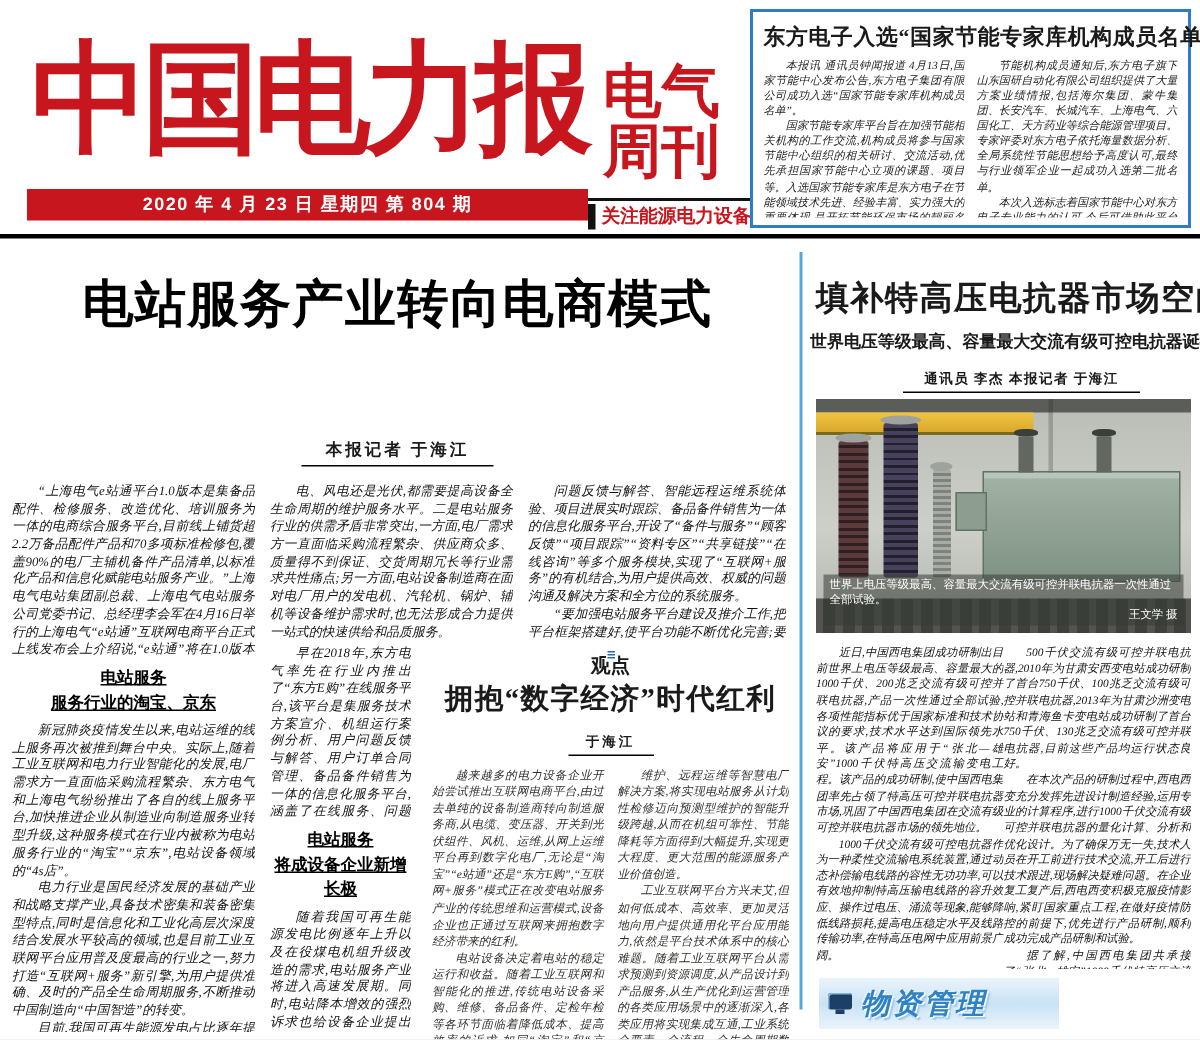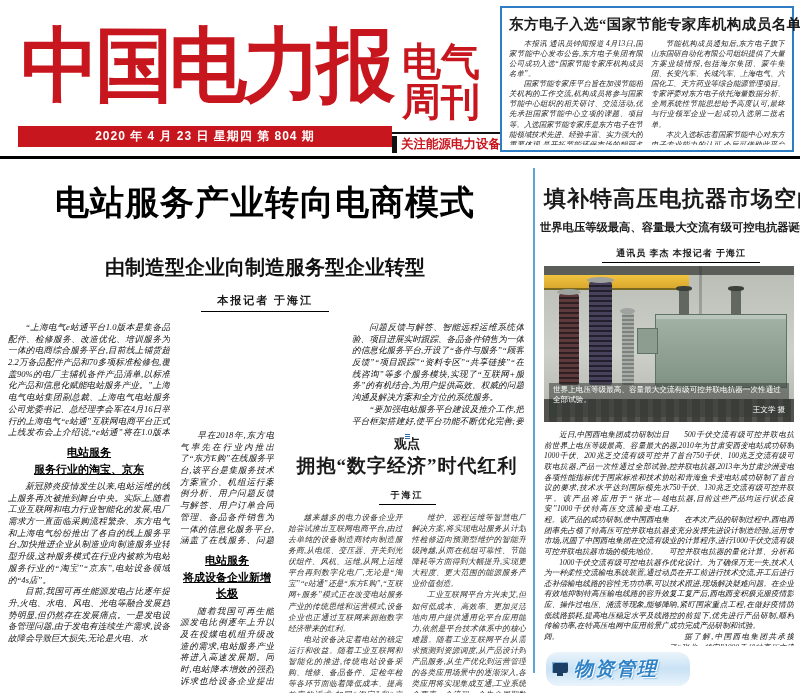--- a/index.html
+++ b/index.html
@@ -114,22 +114,22 @@
   .ph-floor{position:absolute;left:0;bottom:0;width:100%;height:15%;background:#3f403b;}
   .ph-floor:after{content:"";position:absolute;inset:0;
     background:repeating-linear-gradient(90deg,rgba(255,255,255,0.10) 0 5px,transparent 5px 13px);}
   .ph-caption{position:absolute;left:2%;right:2%;bottom:3%;background:rgba(55,60,55,0.55);
     color:#fff;font-size:7.6px;line-height:1.35;padding:2px 4px;}
   .ph-credit{display:block;text-align:right;}
 
   .r-cols{left:544px;top:430px;width:250px;height:216px;display:flex;gap:0;overflow:hidden;}
   .r-col{flex:1;font-size:7.6px;line-height:1.4;text-align:justify;color:#111;overflow:hidden;}
 
-  .supply-logo{left:546px;top:652px;width:144px;height:34px;display:flex;align-items:center;gap:4px;
-    background:linear-gradient(180deg,#eaf4fc,#c9e2f4 50%,#eaf4fc);border-radius:12px;padding:0 6px;
+  .supply-logo{left:546px;top:652px;width:160px;height:34px;display:flex;align-items:center;gap:4px;
+    background:linear-gradient(180deg,#eaf4fc,#c9e2f4 50%,#eaf4fc);border-radius:0;padding:0 6px;
     box-sizing:border-box;}
   .monitor-icon{position:relative;width:18px;height:15px;display:inline-block;}
   .monitor-screen{position:absolute;left:0;top:0;width:16px;height:11px;background:#1d3f66;
     border-radius:2px;box-shadow:inset 1px 1px 0 #7fb6e2;}
   .monitor-stand{position:absolute;left:5px;top:11px;width:6px;height:3px;background:#1d3f66;}
   .supply-logo-text{font-size:19px;font-weight:900;font-style:italic;color:#2f82c6;
     letter-spacing:2px;font-family:"Liberation Sans",sans-serif;white-space:nowrap;
     text-shadow:1px 1px 0 #ffffff,-1px -1px 0 #dff0fb,2px 2px 1px #9ec8e8;}
 </style>
 </head>
@@ -157,37 +157,40 @@
       <div class="top-box-col">
           <p class="para">节能机构成员通知后,东方电子旗下山东国研自动化有限公司组织提供了大量方案业绩情报,包括海尔集团、蒙牛集团、长安汽车、长城汽车、上海电气、六国化工、天方药业等综合能源管理项目。专家评委对东方电子依托海量数据分析、全局系统性节能思想给予高度认可,最终与行业领军企业一起成功入选第二批名单。</p>
           <p class="para">本次入选标志着国家节能中心对东方电子专业能力的认可,今后可借助此平台发挥积极作用,在专家库中发出东方声音,展示集团良好形象,进一步提升东方电子品牌知名度和业内影响力。</p>
         </div>
     </div>
   </div>
 
   <div class="abs header-rule"></div>
 
   <div class="abs left-headline">电站服务产业转向电商模式</div>
-  <div class="abs left-subtitle">由制造型企业向制造服务型企业转型</div>
   <div class="abs left-byline-wrap">
     <span class="byline">本报记者  于海江</span>
   </div>
 
   <div class="abs lcol1 body-text">
     <div class="clip1">
         <p class="para">“上海电气e站通平台1.0版本是集备品配件、检修服务、改造优化、培训服务为一体的电商综合服务平台,目前线上铺货超2.2万备品配件产品和70多项标准检修包,覆盖90%的电厂主辅机备件产品清单,以标准化产品和信息化赋能电站服务产业。”上海电气电站集团副总裁、上海电气电站服务公司党委书记、总经理李会军在4月16日举行的上海电气“e站通”互联网电商平台正式上线发布会上介绍说,“e站通”将在1.0版本基础上,进一步利用物联网、互联网、大数据链接上下游全产业链,实现基于互联网的无边界、网络化供应链无缝协同。</p>
       </div>
     <div class="subhead">电站服务
 服务行业的淘宝、京东</div>
     <div class="clipRest">
         <p class="para">新冠肺炎疫情发生以来,电站运维的线上服务再次被推到舞台中央。实际上,随着工业互联网和电力行业智能化的发展,电厂需求方一直面临采购流程繁杂、东方电气和上海电气纷纷推出了各自的线上服务平台,加快推进企业从制造业向制造服务业转型升级,这种服务模式在行业内被称为电站服务行业的“淘宝”“京东”,电站设备领域的“4s店”。</p>
+        <p class="para">电力行业是国民经济发展的基础产业和战略支撑产业,具备技术密集和装备密集型特点,同时是信息化和工业化高层次深度结合发展水平较高的领域,也是目前工业互联网平台应用普及度最高的行业之一,努力打造“互联网+服务”新引擎,为用户提供准确、及时的产品全生命周期服务,不断推动中国制造向“中国智造”的转变。</p>
         <p class="para">目前,我国可再生能源发电占比逐年提升,火电、水电、风电、光电等融合发展趋势明显,但仍然存在发展痛点。一是发电设备管理问题,由于发电有连续生产需求,设备故障会导致巨大损失,无论是火电、水</p>
       </div>
   </div>
 
+  <div class="abs lcol2top body-text">
+      <p class="para">电、风电还是光伏,都需要提高设备全生命周期的维护服务水平。二是电站服务行业的供需矛盾非常突出,一方面,电厂需求方一直面临采购流程繁杂、供应商众多、质量得不到保证、交货周期冗长等行业需求共性痛点;另一方面,电站设备制造商在面对电厂用户的发电机、汽轮机、锅炉、辅机等设备维护需求时,也无法形成合力提供一站式的快速供给和品质服务。</p>
+    </div>
 
   <div class="abs lcol3top body-text">
       <p class="para">问题反馈与解答、智能远程运维系统体验、项目进展实时跟踪、备品备件销售为一体的信息化服务平台,开设了“备件与服务”“顾客反馈”“项目跟踪”“资料专区”“共享链接”“在线咨询”等多个服务模块,实现了“互联网+服务”的有机结合,为用户提供高效、权威的问题沟通及解决方案和全方位的系统服务。</p>
       <p class="para">“要加强电站服务平台建设及推介工作,把平台框架搭建好,使平台功能不断优化完善;要有线上思维,从体制和机制上转变,以服务平台为载体做大做强哈电集团的服务产业。”哈电集团党委副书记、总经理表示,要积极应对市场变化、满足用户对电站机组全生命周期的服务需求,实现以产品为中心向市场和用户为中心的转变,竭尽全力为用户提供高质量的服务。</p>
     </div>
 
   <div class="abs lcol2bottom body-text">
     <div class="clip2">
         <p class="para">早在2018年,东方电气率先在行业内推出了“东方E购”在线服务平台,该平台是集服务技术方案宣介、机组运行案例分析、用户问题反馈与解答、用户订单合同管理、备品备件销售为一体的信息化服务平台,涵盖了在线服务、问题反馈、技术动态、网上商城等功能模块,实现了“互联网+服务”的有机结合,提升东方电气“火电、水电、核电、燃机、风电、光伏”六大板块电站服务水平。2019年,“东方E购”平台获选中央企业电子商务联盟2018年度“电商十大新锐产品”。此外,东方电气还陆续推出了机组远程诊断、备件共享及网上商城、精益化检修等服务,大力推行客户服务经理制,致力于为用户提供优质的全生命周期服务。</p>
       </div>

